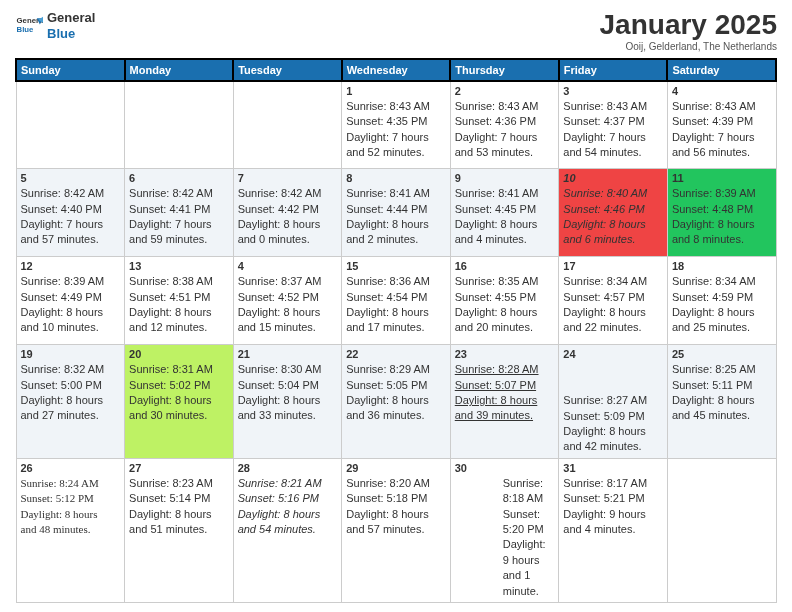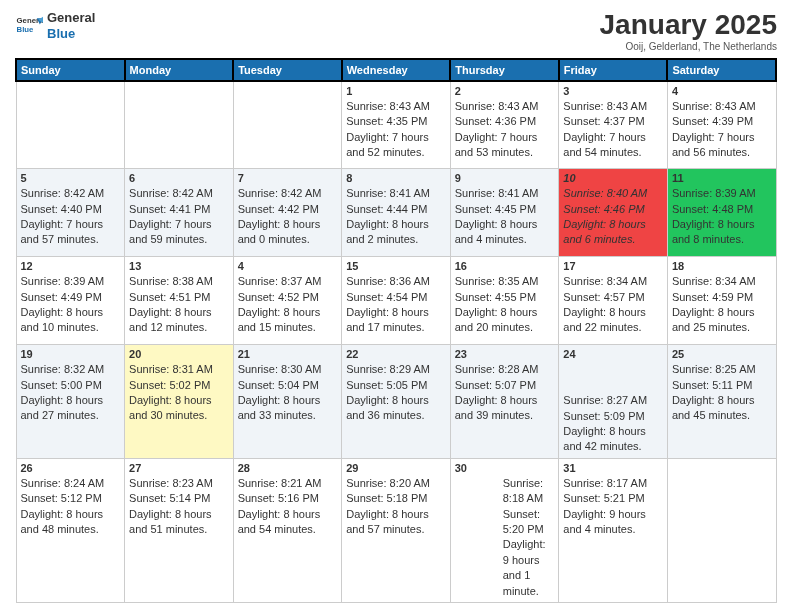--- a/index.html
+++ b/index.html
@@ -265,21 +265,21 @@
           </td>
         </tr>
         <tr style="background: rgb(240, 244, 248);">
           <td style="background: rgb(240, 244, 248);">
             <div class="day-number">19</div>
             <div class="day-info" style="white-space: pre-line;">Sunrise: 8:32 AM
 Sunset: 5:00 PM
 Daylight: 8 hours
 and 27 minutes.</div>
           </td>
-          <td style="background: #fef9c3; margin-left: 37px;">
+          <td style="background: #bef264; margin-left: 37px;">
             <div class="day-number">20</div>
             <div class="day-info" style="white-space: pre-line;">Sunrise: 8:31 AM
 Sunset: 5:02 PM
 Daylight: 8 hours
 and 30 minutes.</div>
           </td>
           <td style="background: rgb(240, 244, 248); margin-top: 16px;">
             <div class="day-number">21</div>
             <div class="day-info" style="white-space: pre-line;">Sunrise: 8:30 AM
 Sunset: 5:04 PM
@@ -288,21 +288,21 @@
           </td>
           <td style="background: rgb(240, 244, 248);">
             <div class="day-number">22</div>
             <div class="day-info" style="white-space: pre-line;">Sunrise: 8:29 AM
 Sunset: 5:05 PM
 Daylight: 8 hours
 and 36 minutes.</div>
           </td>
           <td style="background: rgb(240, 244, 248);">
             <div class="day-number">23</div>
-            <div class="day-info" style="white-space: pre-line;">Sunrise: 8:28 AM
+            <div class="day-info" style="white-space: pre-line; text-decoration: underline;">Sunrise: 8:28 AM
 Sunset: 5:07 PM
 Daylight: 8 hours
 and 39 minutes.</div>
           </td>
           <td style="background: rgb(240, 244, 248);">
             <div class="day-number">24</div>
             <div class="day-info" style="white-space: pre-line; margin-top: 33px;">Sunrise: 8:27 AM
 Sunset: 5:09 PM
 Daylight: 8 hours
 and 42 minutes.</div>
@@ -311,35 +311,35 @@
             <div class="day-number">25</div>
             <div class="day-info" style="white-space: pre-line;">Sunrise: 8:25 AM
 Sunset: 5:11 PM
 Daylight: 8 hours
 and 45 minutes.</div>
           </td>
         </tr>
         <tr>
           <td>
             <div class="day-number">26</div>
-            <div class="day-info" style="white-space: pre-line;">Sunrise: 8:24 AM
+            <div class="day-info" style="white-space: pre-line; font-family: Liberation Serif, serif;">Sunrise: 8:24 AM
 Sunset: 5:12 PM
 Daylight: 8 hours
 and 48 minutes.</div>
           </td>
           <td>
             <div class="day-number">27</div>
             <div class="day-info" style="white-space: pre-line;">Sunrise: 8:23 AM
 Sunset: 5:14 PM
 Daylight: 8 hours
 and 51 minutes.</div>
           </td>
           <td>
             <div class="day-number">28</div>
-            <div class="day-info" style="white-space: pre-line;">Sunrise: 8:21 AM
+            <div class="day-info" style="white-space: pre-line; font-style: italic;">Sunrise: 8:21 AM
 Sunset: 5:16 PM
 Daylight: 8 hours
 and 54 minutes.</div>
           </td>
           <td>
             <div class="day-number">29</div>
             <div class="day-info" style="white-space: pre-line;">Sunrise: 8:20 AM
 Sunset: 5:18 PM
 Daylight: 8 hours
 and 57 minutes.</div>

